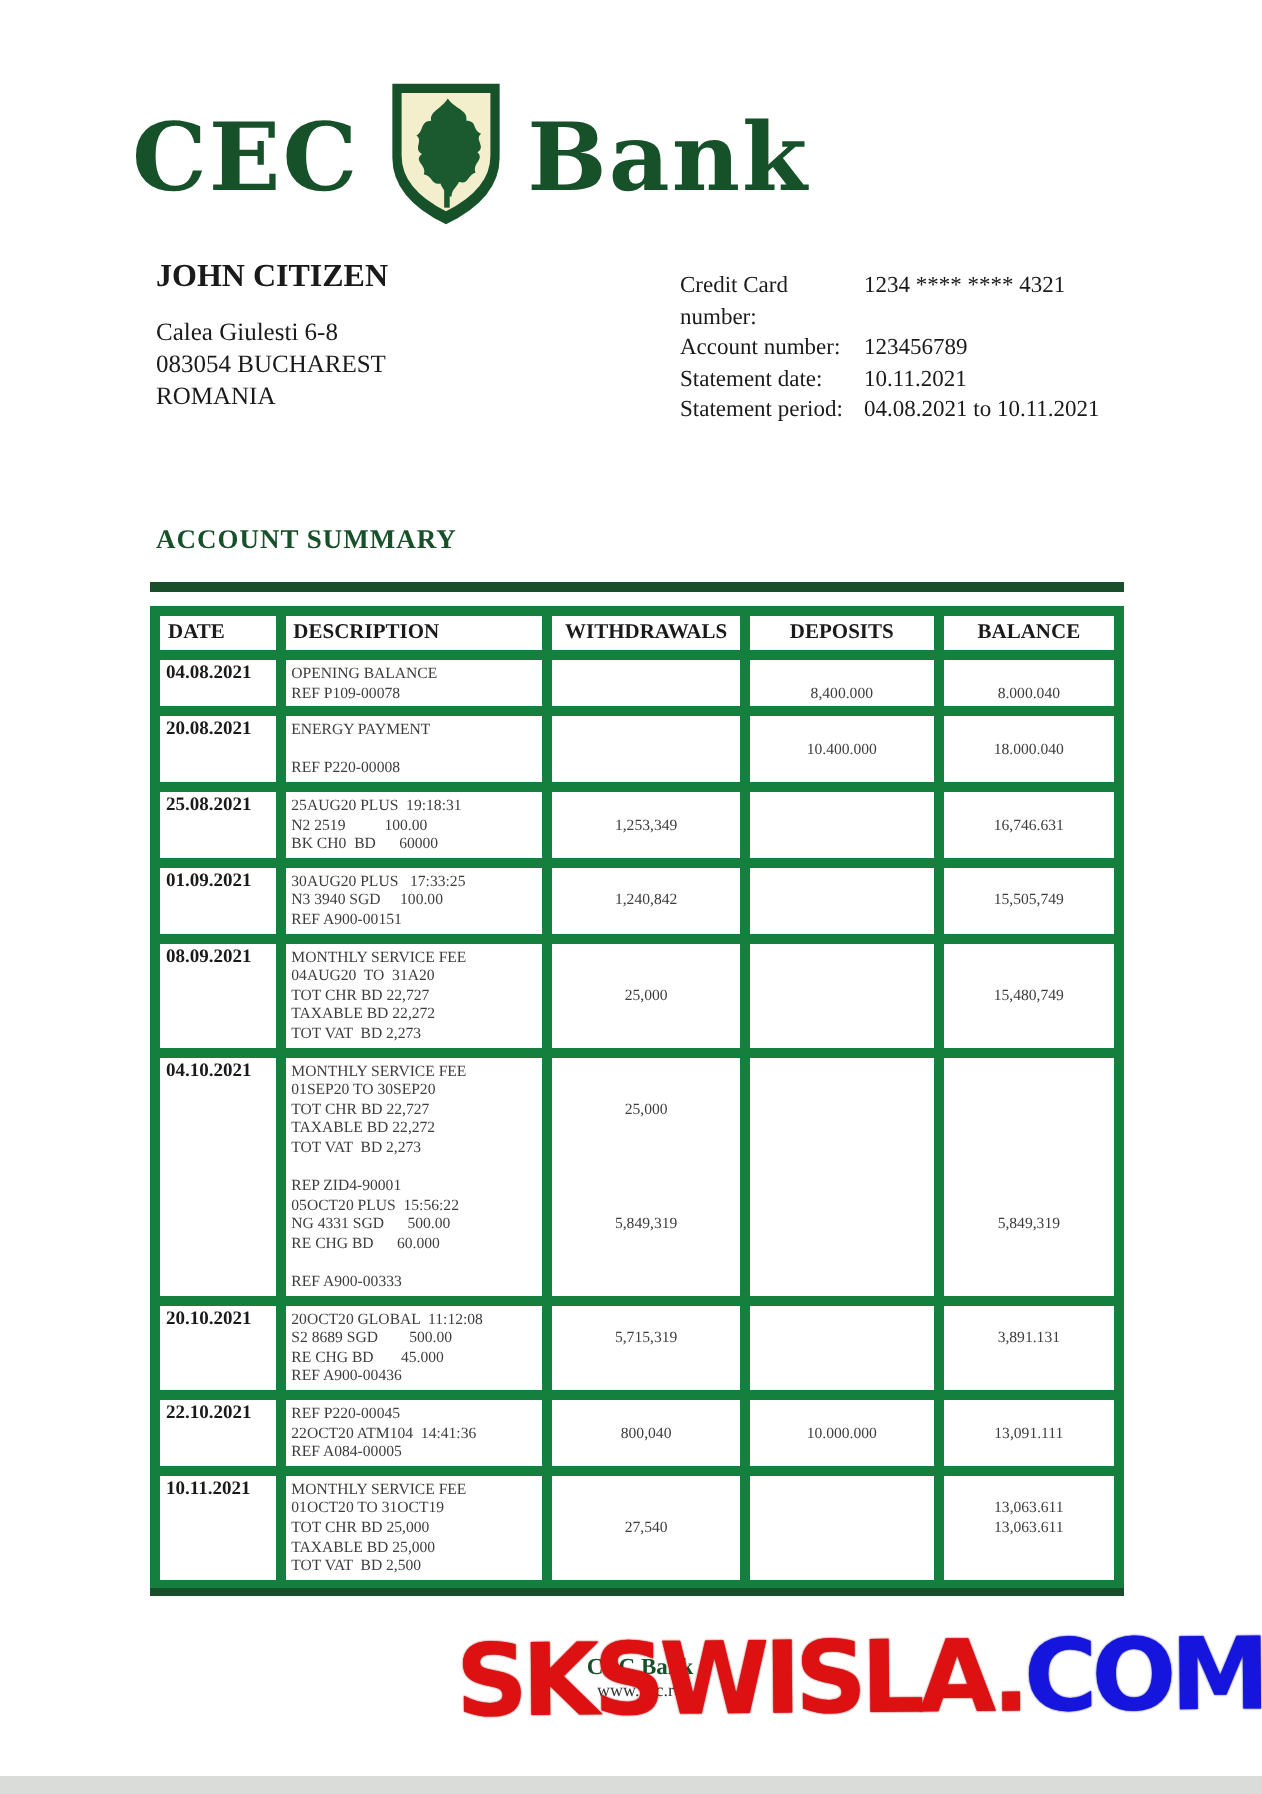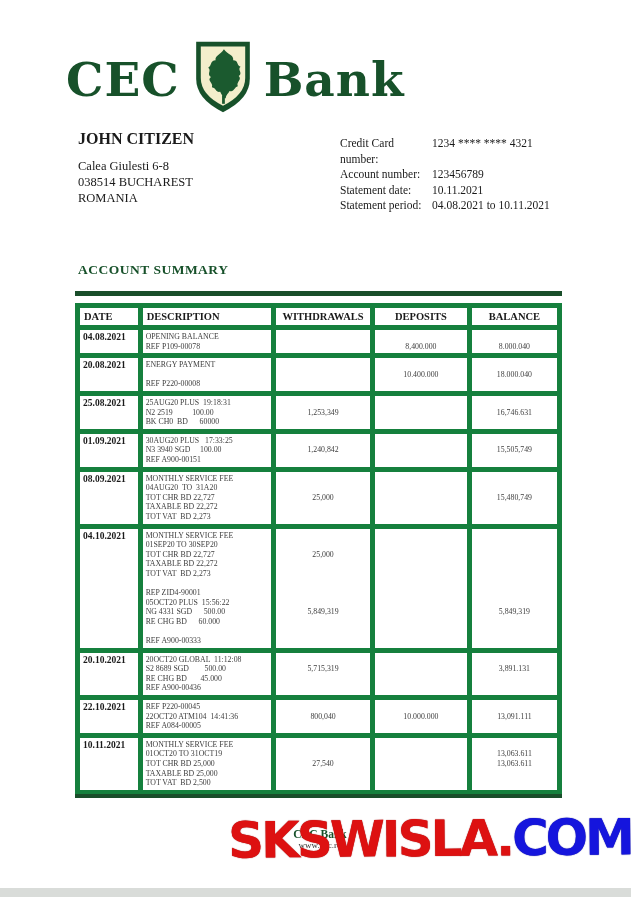--- a/index.html
+++ b/index.html
@@ -63,21 +63,21 @@
       <path d="M33 10 C29 16 23 17 24 22 C18 22 20 28 16 30 C20 33 14 37 19 40 C14 44 22 46 20 51 C25 52 24 57 29 56 C30 59 32 60 32 63 L35 63 C35 59 38 58 39 55 C44 57 44 51 48 50 C46 45 53 43 49 39 C54 36 47 32 51 29 C46 27 49 22 43 22 C44 16 37 16 33 10 Z" fill="#1b5a2f"></path>
       <rect x="31" y="60" width="3" height="9" fill="#1b5a2f"></rect>
     </svg>
     <span class="logo-text">Bank</span>
   </div>
 
   <div class="addr">
     <div class="addr-name">JOHN CITIZEN</div>
     <div id="addr-lines">
         <div class="addr-line">Calea Giulesti 6-8</div>
-        <div class="addr-line">038514 BUCHAREST</div>
+        <div class="addr-line">083054 BUCHAREST</div>
         <div class="addr-line">ROMANIA</div>
       </div>
   </div>
 
   <div class="info" id="info-rows">
       <div class="info-row">
         <span class="info-label">Credit Card number:</span>
         <span class="info-value">1234 **** **** 4321</span>
       </div>
       <div class="info-row">

